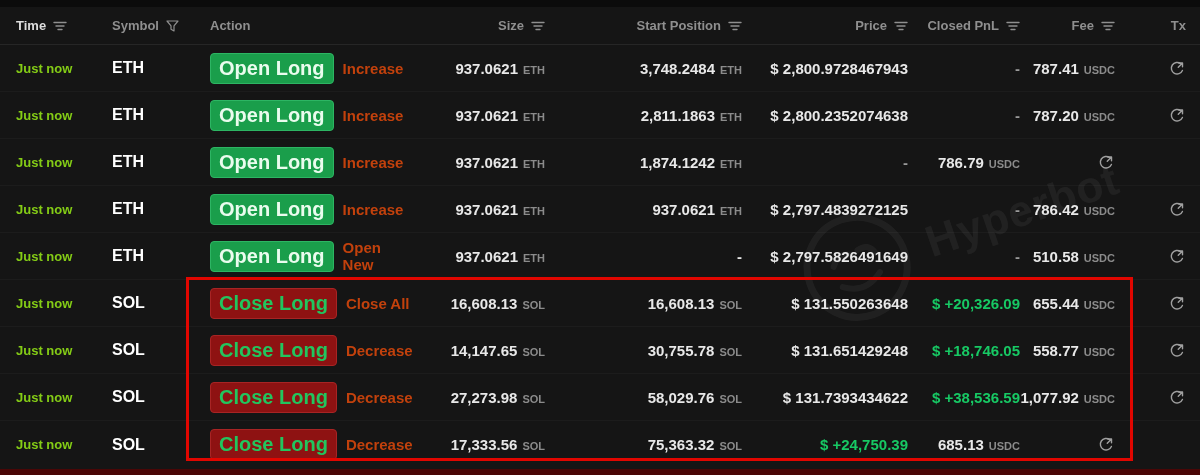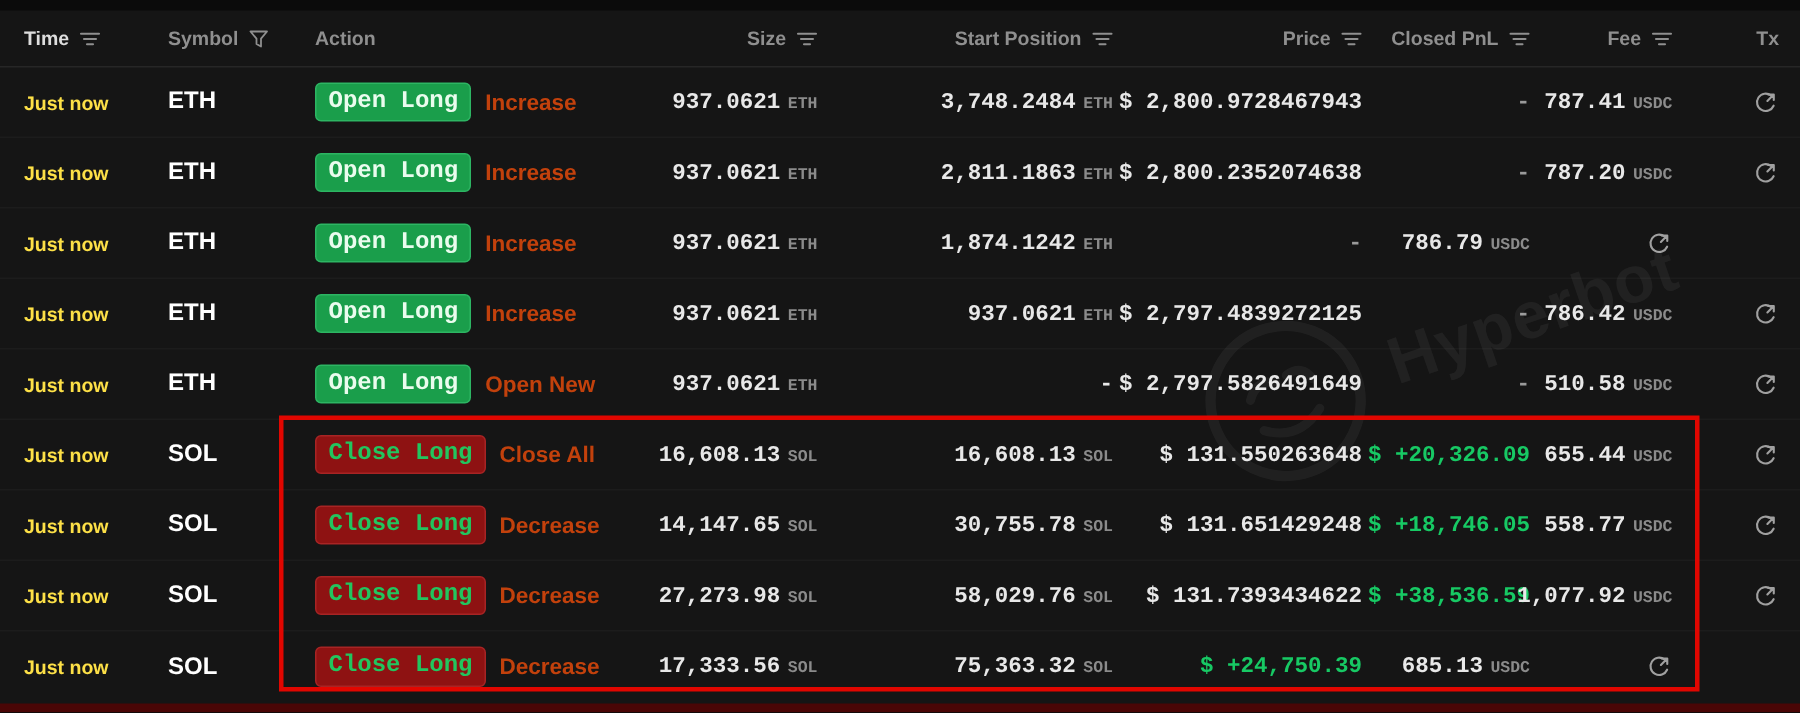--- a/index.html
+++ b/index.html
@@ -23,31 +23,31 @@
   }
   .header-row .hcell { display:flex; align-items:center; gap:7px; }
   .header-row .hcell.right { justify-content:flex-end; }
   .hcell.c-time { padding-left:16px; color:#dddddd; }
   .hcell svg { display:block; }
   .row {
     height:47px; border-bottom:1px solid #1c1c1c;
     font-size:15px;
   }
   .row:last-child { border-bottom:none; }
-  .cell.c-time { padding-left:16px; font-size:13px; font-weight:700; color:#fde047; }
+  .cell.c-time { padding-left:16px; font-size:13px; font-weight:700; color:#84cc16; }
   .cell.c-symbol { font-size:16px; font-weight:700; color:#ffffff; }
   .cell.c-action { padding-left:10px; display:flex; align-items:center; gap:9px; }
   .badge {
     display:inline-block; padding:3px 8px 4px; border-radius:4px;
-    font-size:16px; font-weight:700; line-height:1.1; white-space:nowrap;font-family:Liberation Mono, monospace;
+    font-size:20px; font-weight:700; line-height:1.1; white-space:nowrap;
   }
   .badge.long  { background:var(--badge-long-bg,#1a9e4b); color:#eafcee; border:1px solid #2db563; }
   .badge.short { background:var(--badge-short-bg,#8e1212); color:#22c55e; border:1px solid #a82424; }
   .action-text { font-weight:700; color:#c2410c; font-size:15px; }
-  .cell.num { display:flex; justify-content:flex-end; align-items:baseline;font-family:Liberation Mono, monospace; }
+  .cell.num { display:flex; justify-content:flex-end; align-items:baseline; }
   .val { font-weight:700; color:#e8e8e8; font-size:15px; white-space:nowrap; }
   .unit { font-size:11px; font-weight:700; color:#8b8b8b; margin-left:5px; }
   .unit:empty { margin-left:0; }
   .val.pnl { color:#9a9a9a; }
   .val.pnl.positive { color:var(--pnl-green,#17c964); }
   .cell.c-tx { display:flex; justify-content:flex-end; align-items:center; }
   .tx-btn { cursor:pointer; display:flex; }
   .watermark {
     position:absolute; left:790px; top:150px; width:380px; height:150px;
     pointer-events:none; transform:rotate(-19deg); transform-origin:center;

